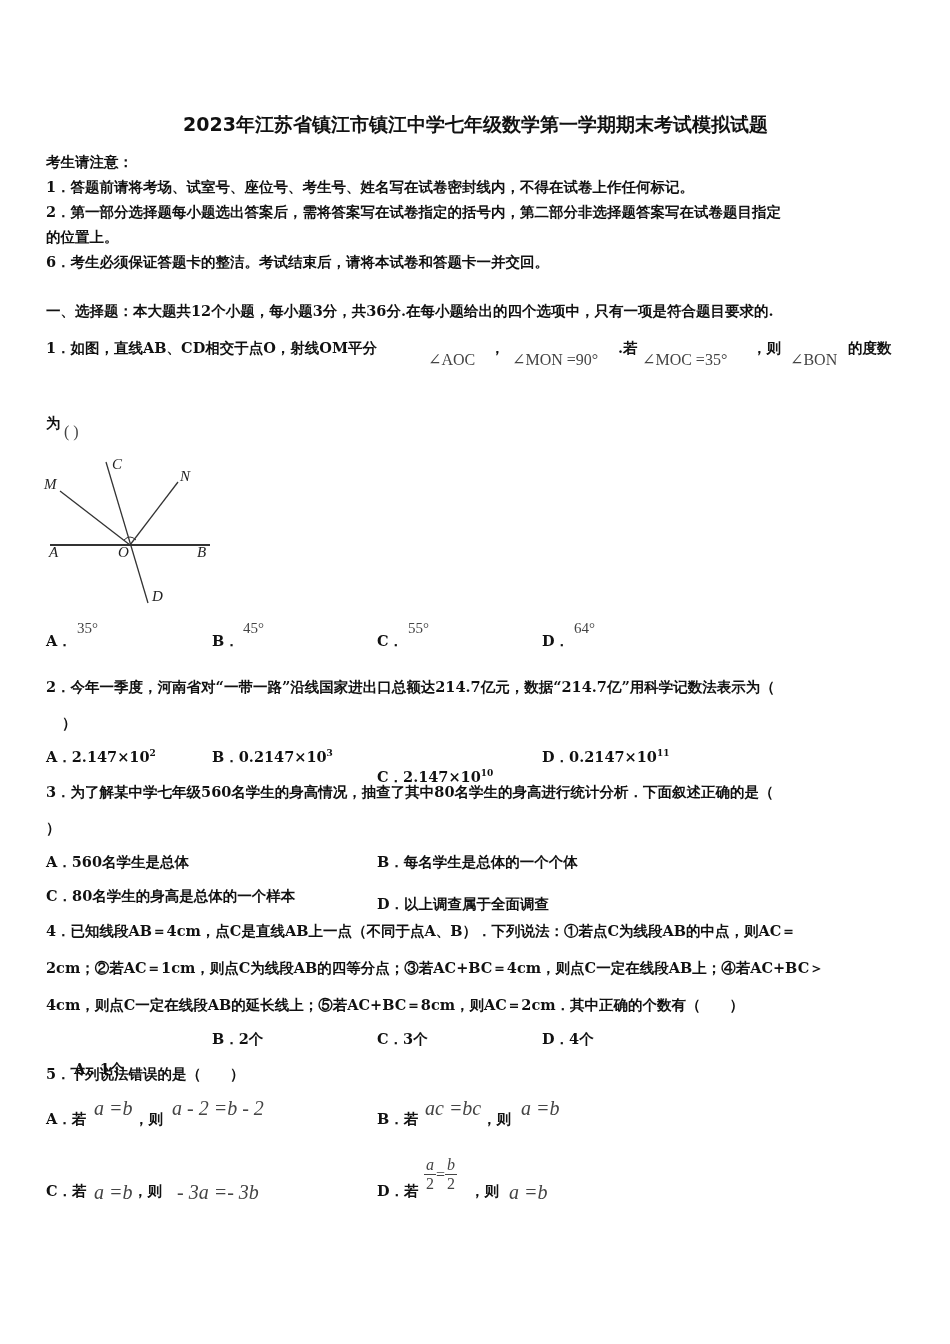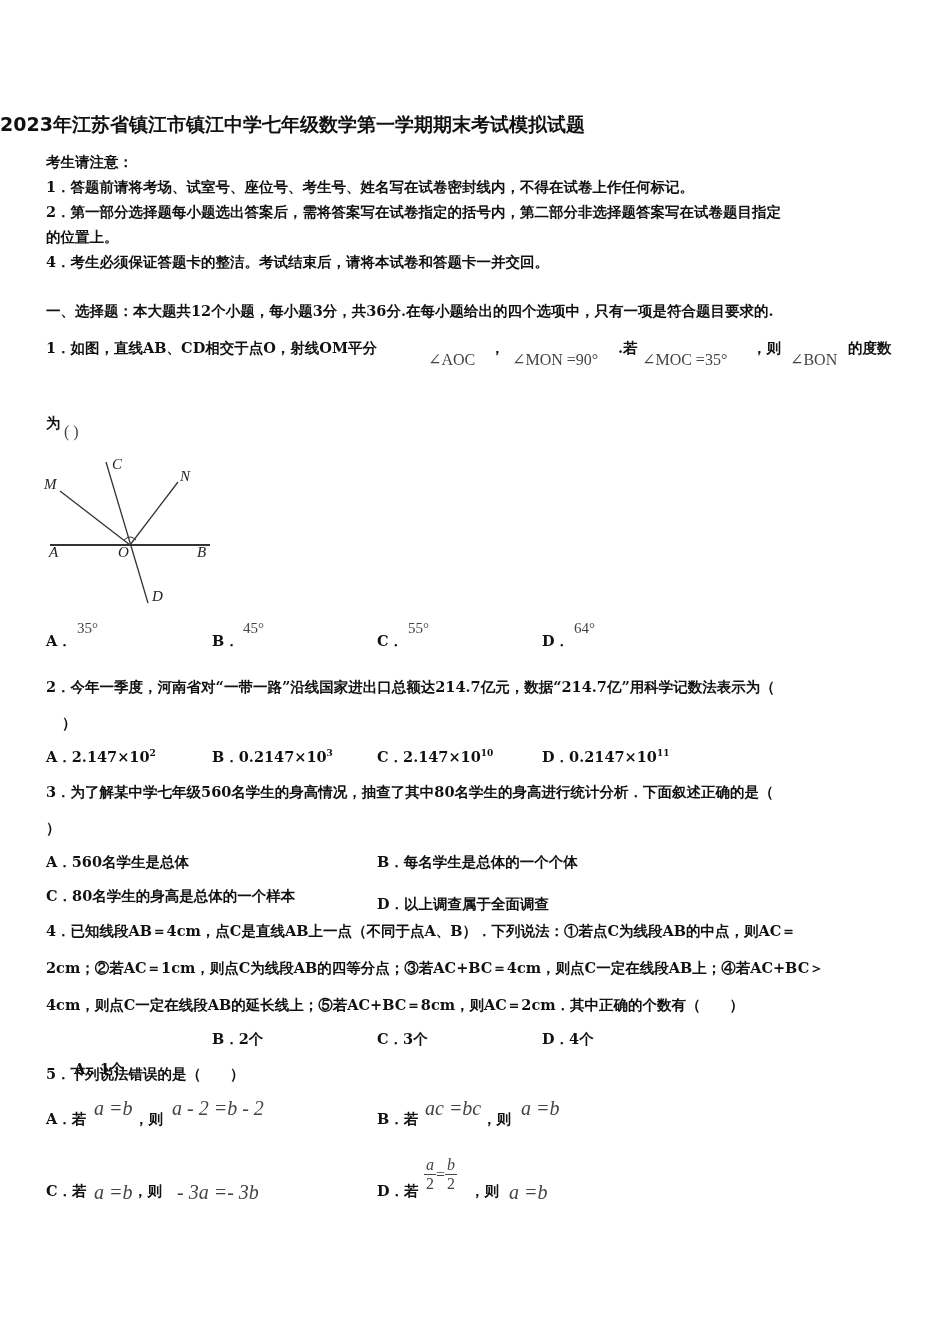--- a/index.html
+++ b/index.html
@@ -1,39 +1,39 @@
 <!DOCTYPE html>
 <html><head>
 <meta charset="utf-8">
 <style>
   html, body { margin:0; padding:0; background:#fff; }
   body { width:950px; height:1344px; position:relative; overflow:hidden;
          font-family:"DejaVu Serif","Liberation Serif",serif; color:#111; }
   .abs { position:absolute; white-space:nowrap; }
-  .title { left:0; width:768px; top:112px; text-align:left; font-family:"DejaVu Sans","Liberation Sans",sans-serif;
+  .title { left:0; width:768px; top:112px; text-align:right; font-family:"DejaVu Sans","Liberation Sans",sans-serif;
            font-weight:bold; font-size:19px; letter-spacing:0px; }
   .t { font-size:14.5px; font-weight:bold; }
   .math { font-family:"Liberation Serif","DejaVu Serif",serif; font-weight:normal; color:#444; font-size:16px;margin-top:24px; }
   .mathi { font-family:"Liberation Serif","DejaVu Serif",serif; font-style:italic; font-weight:normal; color:#444; font-size:20px; }
   sup { font-size:9px; }
   .frac { display:inline-block; text-align:center; vertical-align:middle; font-family:"Liberation Serif",serif; color:#444; font-size:16px; line-height:18px; }
   .frac span { display:block; }
   .frac .num { border-bottom:1px solid #444; padding:0 2px; font-style:italic; }
   .deg { font-family:"Liberation Serif",serif; color:#444; font-size:15px; }
 </style>
 </head>
 <body>
 
 <div class="abs title">2023年江苏省镇江市镇江中学七年级数学第一学期期末考试模拟试题</div>
 
 <div class="abs t" style="left:46px;top:153px;">考生请注意：</div>
 <div class="abs t" style="left:46px;top:178px;">1．答题前请将考场、试室号、座位号、考生号、姓名写在试卷密封线内，不得在试卷上作任何标记。</div>
 <div class="abs t" style="left:46px;top:203px;">2．第一部分选择题每小题选出答案后，需将答案写在试卷指定的括号内，第二部分非选择题答案写在试卷题目指定</div>
 <div class="abs t" style="left:46px;top:228px;">的位置上。</div>
-<div class="abs t" style="left:46px;top:253px;">4．考生必须保证答题卡的整洁。考试结束后，请将本试卷和答题卡一并交回。</div>
+<div class="abs t" style="left:46px;top:253px;">6．考生必须保证答题卡的整洁。考试结束后，请将本试卷和答题卡一并交回。</div>
 
 <div class="abs t" style="left:46px;top:302px;">一、选择题：本大题共12个小题，每小题3分，共36分.在每小题给出的四个选项中，只有一项是符合题目要求的.</div>
 
 <div class="abs t" style="left:46px;top:339px;">1．如图，直线AB、CD相交于点O，射线OM平分</div>
 <div class="abs math" style="left:428px;top:326px;">∠AOC</div>
 <div class="abs t" style="left:490px;top:339px;">，</div>
 <div class="abs math" style="left:512px;top:326px;">∠MON =90°</div>
 <div class="abs t" style="left:618px;top:339px;">.若</div>
 <div class="abs math" style="left:642px;top:326px;">∠MOC =35°</div>
 <div class="abs t" style="left:752px;top:339px;">，则</div>
@@ -65,21 +65,21 @@
 <div class="abs deg" style="left:243px;top:620px;">45°</div>
 <div class="abs t" style="left:377px;top:632px;">C．</div>
 <div class="abs deg" style="left:408px;top:620px;">55°</div>
 <div class="abs t" style="left:542px;top:632px;">D．</div>
 <div class="abs deg" style="left:574px;top:620px;">64°</div>
 
 <div class="abs t" style="left:46px;top:678px;">2．今年一季度，河南省对“一带一路”沿线国家进出口总额达214.7亿元，数据“214.7亿”用科学记数法表示为（</div>
 <div class="abs t" style="left:62px;top:714px;">）</div>
 <div class="abs t" style="left:46px;top:748px;"><span>A．</span><span>2.147×10</span><sup>2</sup></div>
 <div class="abs t" style="left:212px;top:748px;"><span>B．</span><span>0.2147×10</span><sup>3</sup></div>
-<div class="abs t" style="left:377px;top:748px;"><span>C．</span><span>2.147×10</span><sup>10</sup></div>
+<div class="abs t" style="left:377px;top:768px;"><span>C．</span><span>2.147×10</span><sup>10</sup></div>
 <div class="abs t" style="left:542px;top:748px;"><span>D．</span><span>0.2147×10</span><sup>11</sup></div>
 
 <div class="abs t" style="left:46px;top:783px;">3．为了解某中学七年级560名学生的身高情况，抽查了其中80名学生的身高进行统计分析．下面叙述正确的是（</div>
 <div class="abs t" style="left:46px;top:819px;">）</div>
 <div class="abs t" style="left:46px;top:853px;"><span>A．</span><span>560名学生是总体</span></div>
 <div class="abs t" style="left:377px;top:853px;"><span>B．</span><span>每名学生是总体的一个个体</span></div>
 <div class="abs t" style="left:46px;top:887px;"><span>C．</span><span>80名学生的身高是总体的一个样本</span></div>
 <div class="abs t" style="left:377px;top:887px;margin-top:8px;"><span>D．</span><span>以上调查属于全面调查</span></div>
 
 <div class="abs t" style="left:46px;top:922px;">4．已知线段AB＝4cm，点C是直线AB上一点（不同于点A、B）．下列说法：①若点C为线段AB的中点，则AC＝</div>

